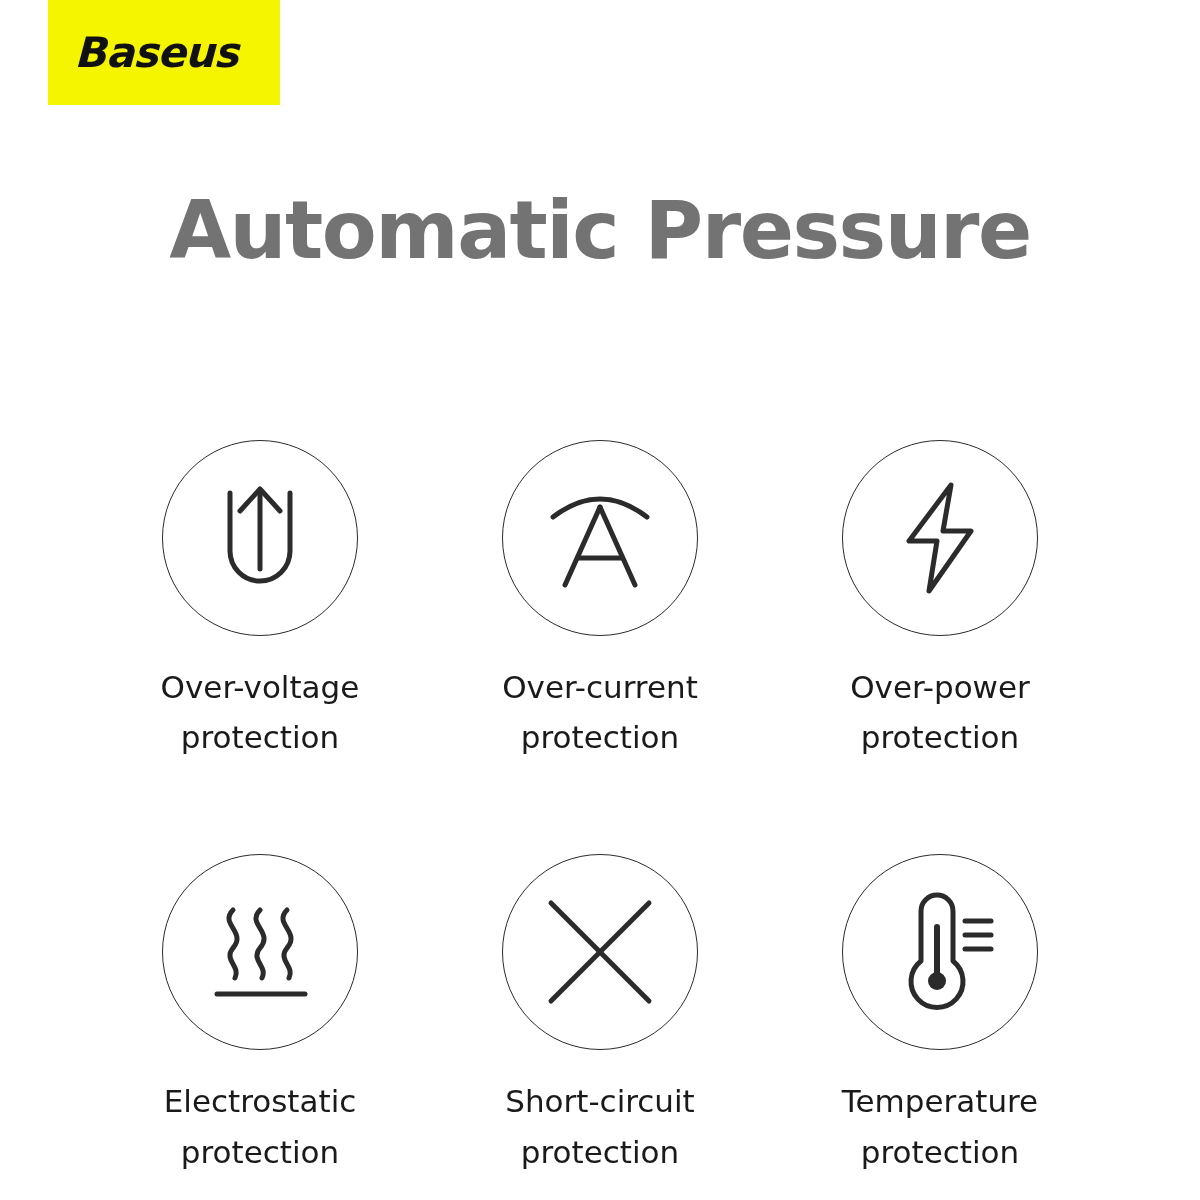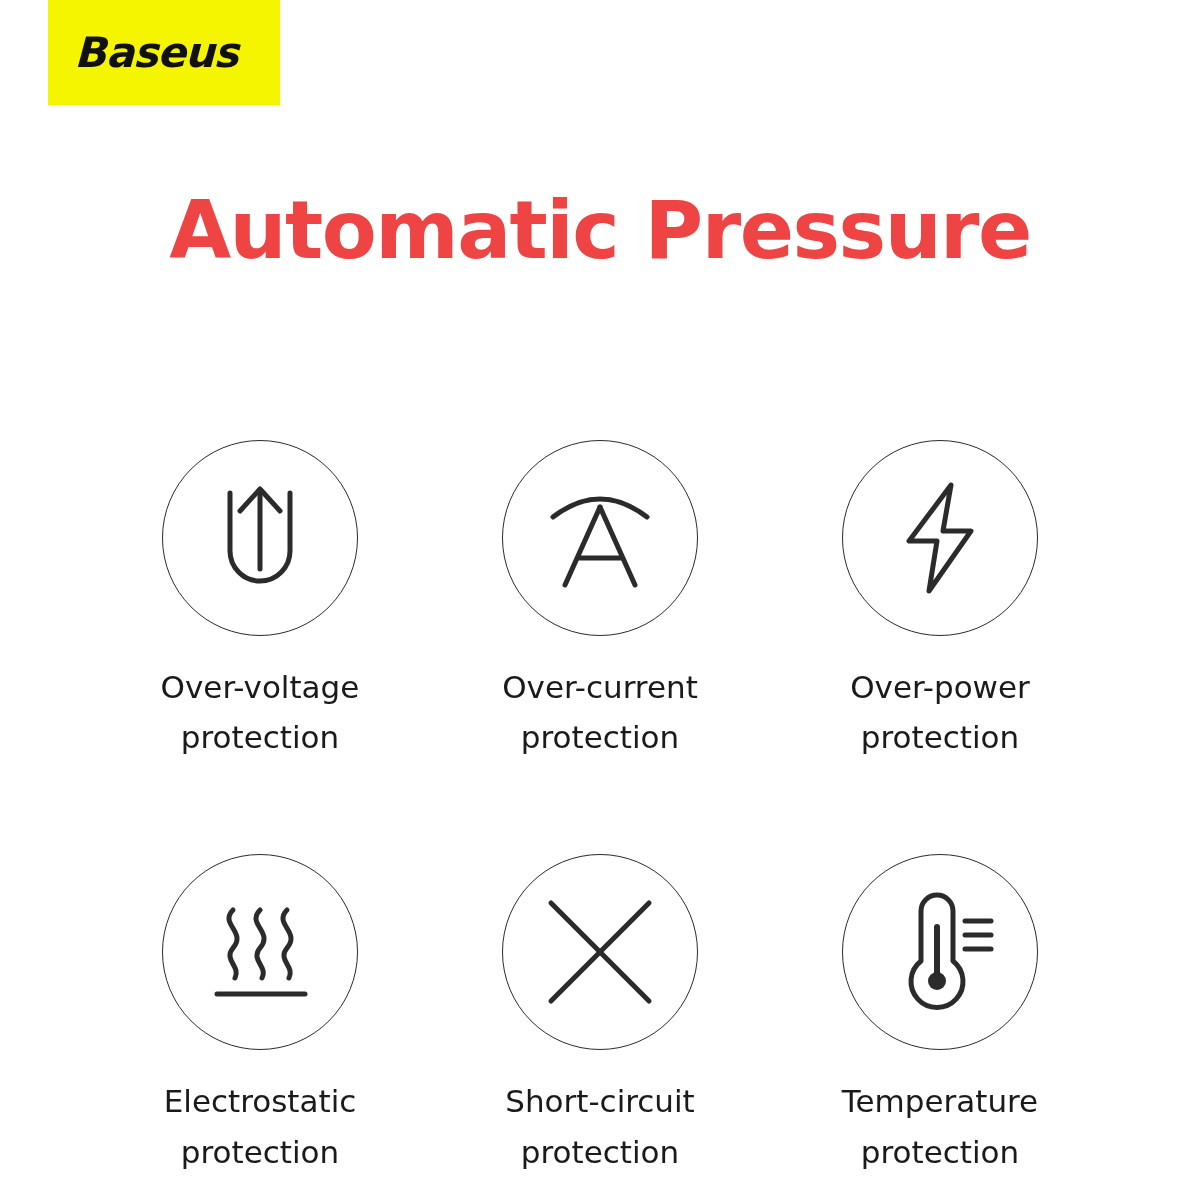--- a/index.html
+++ b/index.html
@@ -48,21 +48,21 @@
     width: 1200px;
     text-align: center;
   }
   .headline .line {
     display: block;
     font-family: "DejaVu Sans", sans-serif;
     font-weight: bold;
     font-size: 80px;
     line-height: 1.32;
     letter-spacing: -1.5px;
-    color: #ef4444;
+    color: #737373;
     white-space: nowrap;
   }
 
   
   .features {
     position: absolute;
     top: 440px;
     left: 90px;
     width: 1020px;
     display: grid;

